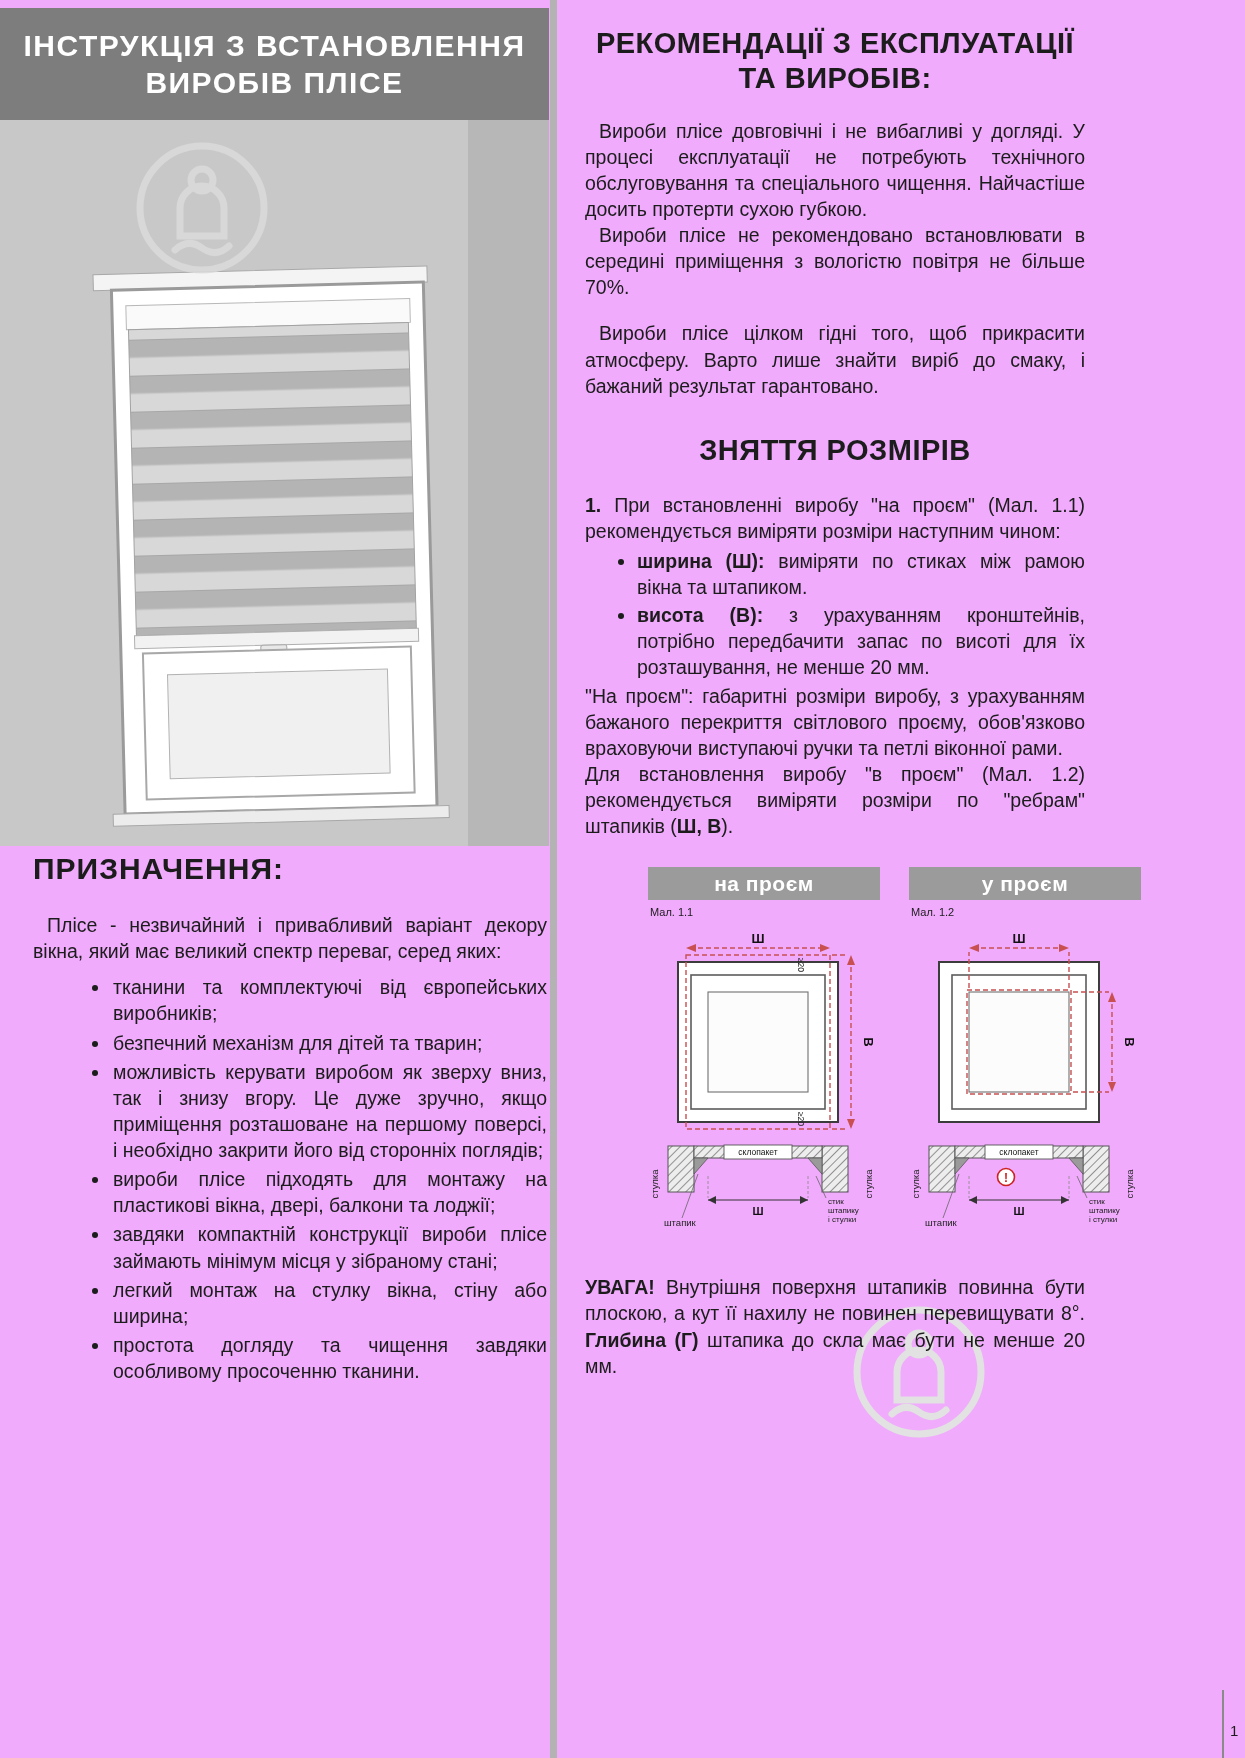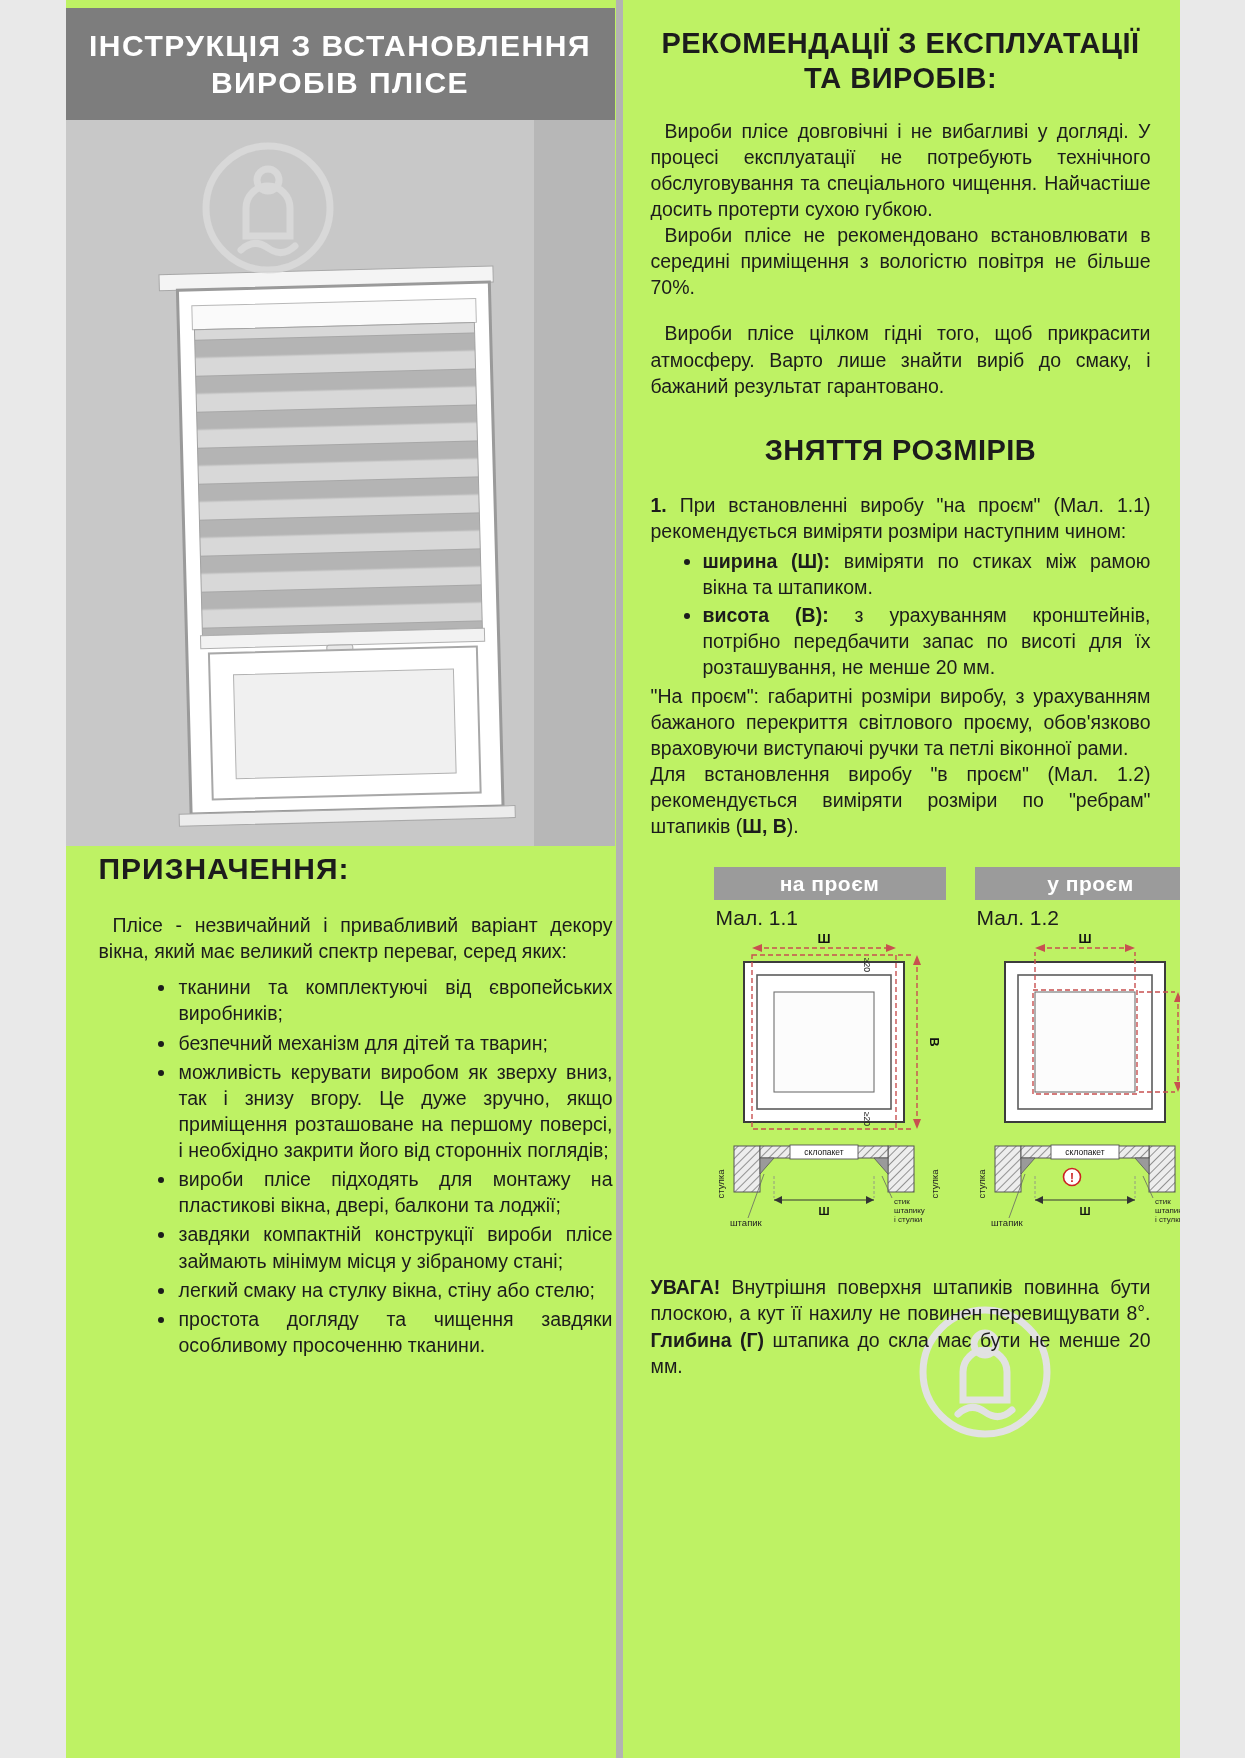--- a/index.html
+++ b/index.html
@@ -1,17 +1,17 @@
 <!DOCTYPE html>
 <html><head>
 <meta charset="utf-8">
 <style>
   *{box-sizing:border-box}
   body{margin:0;background:#e9e9e9;font-family:"Liberation Sans",sans-serif}
-  .page{position:relative;width:1114px;height:1758px;background:#bef264;overflow:hidden;color:#1c1c1c;margin:0 auto}
+  .page{position:relative;width:1245px;height:1758px;background:#f0abfc;overflow:hidden;color:#1c1c1c;margin:0 auto}
 
   
   .left-header{position:absolute;left:0;top:8px;width:549px;height:112px;background:#7d7d7d;color:#fff;
     display:flex;flex-direction:column;justify-content:center;align-items:center;text-align:center;
     font-weight:bold;font-size:30px;letter-spacing:1.5px;line-height:1.25;z-index:1}
   .illustration{position:absolute;left:0;top:120px;width:549px;height:726px;z-index:1}
   .col-divider{position:absolute;left:550px;top:0;width:7px;height:1758px;background:#b3b3b3;z-index:1}
   .purpose{position:absolute;left:33px;top:852px;width:514px;z-index:1}
   .purpose h2{margin:0 0 26px 0;text-align:left;font-size:30px;letter-spacing:1px}
   .body{font-size:19.5px;line-height:1.34;margin:0}
@@ -30,21 +30,21 @@
   .mlist{margin:4px 0 0 0;padding-left:52px}
   .mlist li{text-align:justify;margin-bottom:2px}
   .after-list{margin-top:2px}
   .warning-p{margin-top:38px}
 
   
   .diagrams{display:flex;gap:29px;margin-left:63px;margin-top:28px;width:519px}
   .panel{width:232px}
   .panel-header{height:33px;background:#9b9b9b;color:#fff;font-weight:bold;font-size:21px;
     display:flex;align-items:center;justify-content:center;letter-spacing:.5px}
-  .panel-caption{font-size:21px;margin:6px 0 2px 2px;height:24px}
+  .panel-caption{font-size:11px;margin:6px 0 2px 2px;height:24px}
 
   
   .pageno-line{position:absolute;left:1222px;top:1690px;width:2px;height:68px;background:#8a8a8a;z-index:1}
   .pageno{position:absolute;left:1230px;top:1722px;font-size:15px;z-index:1}
 
   
   .watermark{position:absolute}
   .watermark-top{left:128px;top:134px;width:148px;height:148px;z-index:2;opacity:.8}
   .watermark-bottom{left:845px;top:1298px;width:148px;height:148px;z-index:0}
 
@@ -127,21 +127,21 @@
 
   <div class="purpose">
     <h2>ПРИЗНАЧЕННЯ:</h2>
     <p class="body just indent">Плісе - незвичайний і привабливий варіант декору вікна, який має великий спектр переваг, серед яких:</p>
     <ul class="body">
       <li>тканини та комплектуючі від європейських виробників;</li>
       <li>безпечний механізм для дітей та тварин;</li>
       <li>можливість керувати виробом як зверху вниз, так і знизу вгору. Це дуже зручно, якщо приміщення розташоване на першому поверсі, і необхідно закрити його від сторонніх поглядів;</li>
       <li>вироби плісе підходять для монтажу на пластикові вікна, двері, балкони та лоджії;</li>
       <li>завдяки компактній конструкції вироби плісе займають мінімум місця у зібраному стані;</li>
-      <li>легкий смаку на стулку вікна, стіну або стелю;</li>
+      <li>легкий монтаж на стулку вікна, стіну або ширина;</li>
       <li>простота догляду та чищення завдяки особливому просоченню тканини.</li>
     </ul>
   </div>
 
   <div class="right-col">
     <h1 class="rtitle">
       <div>РЕКОМЕНДАЦІЇ З ЕКСПЛУАТАЦІЇ</div>
       <div>ТА ВИРОБІВ:</div>
     </h1>
     <p class="body just indent after-title">Вироби плісе довговічні і не вибагливі у догляді. У процесі експлуатації не потребують технічного обслуговування та спеціального чищення. Найчастіше досить протерти сухою губкою.</p>

